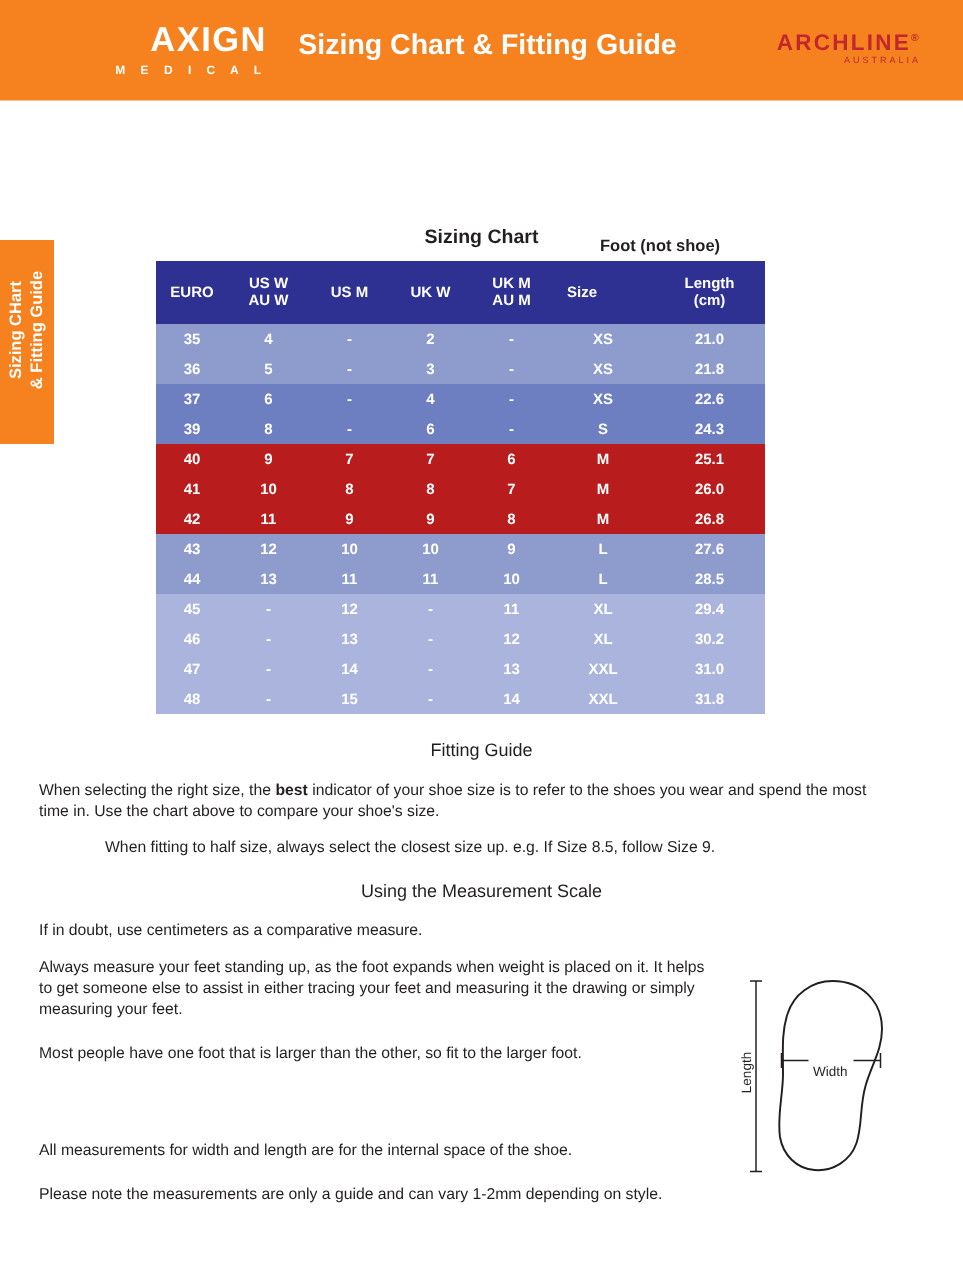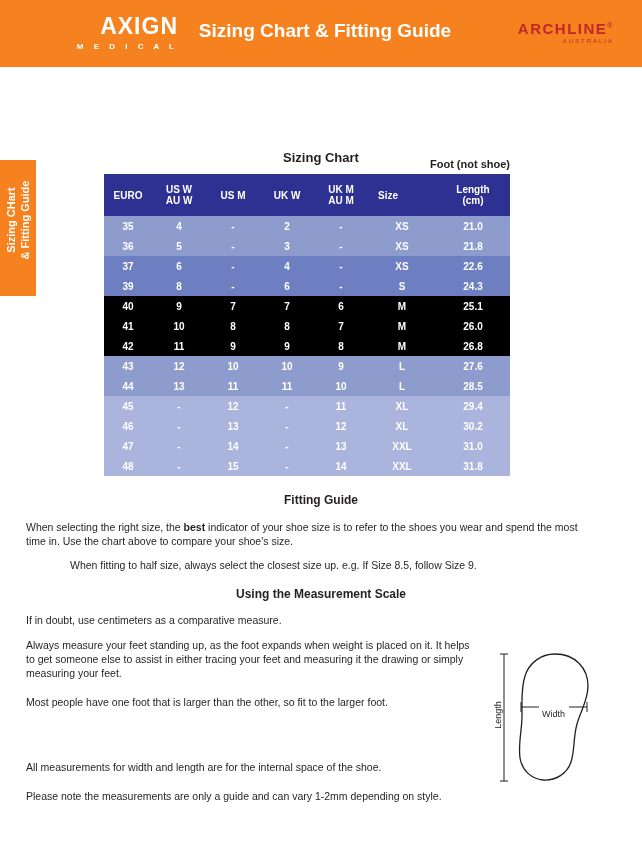--- a/index.html
+++ b/index.html
@@ -102,21 +102,20 @@
     left: 0; top: 150px;
     width: 642px;
     text-align: center;
     font-size: 13px;
     font-weight: bold;
   }
   .foot-note {
     position: absolute;
     left: 400px; top: 158px;
     width: 140px;
-    text-align: center;
     font-size: 11px;
     font-weight: bold;
   }
 
   table.sizing {
     position: absolute;
     left: 104px; top: 174px;
     width: 406px;
     border-collapse: collapse;
     table-layout: fixed;
@@ -139,41 +138,41 @@
   table.sizing td {
     font-size: 10px;
     font-weight: bold;
     text-align: center;
     color: #ffffff;
     height: 20px;
     padding: 0;
   }
   table.sizing tr.band0 td { background: #8e9ccd; }
   table.sizing tr.band1 td { background: #6d7fc0; }
-  table.sizing tr.band2 td { background: #000000; }
+  table.sizing tr.band2 td { background: #b91c1c; }
   table.sizing tr.band3 td { background: #8e9ccd; }
   table.sizing tr.band4 td { background: #aab4dc; }
 
   
   table.sizing col.c0 { width: 48px; }
   table.sizing col.c1 { width: 54px; }
   table.sizing col.c2 { width: 54px; }
   table.sizing col.c3 { width: 54px; }
   table.sizing col.c4 { width: 54px; }
   table.sizing col.c5 { width: 68px; }
   table.sizing col.c6 { width: 74px; }
   table.sizing th.th-left { text-align: left; padding-left: 10px; }
 
   
   .section-title {
     position: absolute;
     width: 642px;
     text-align: center;
     font-size: 12px;
-    font-weight: bold;
+    font-weight: normal;
   }
   #fitting-title { left: 0; top: 493px; }
   #measure-title { left: 0; top: 587px; }
 
   .body-text {
     position: absolute;
     font-size: 10.5px;
     line-height: 14px;
     color: #231f20;
   }

